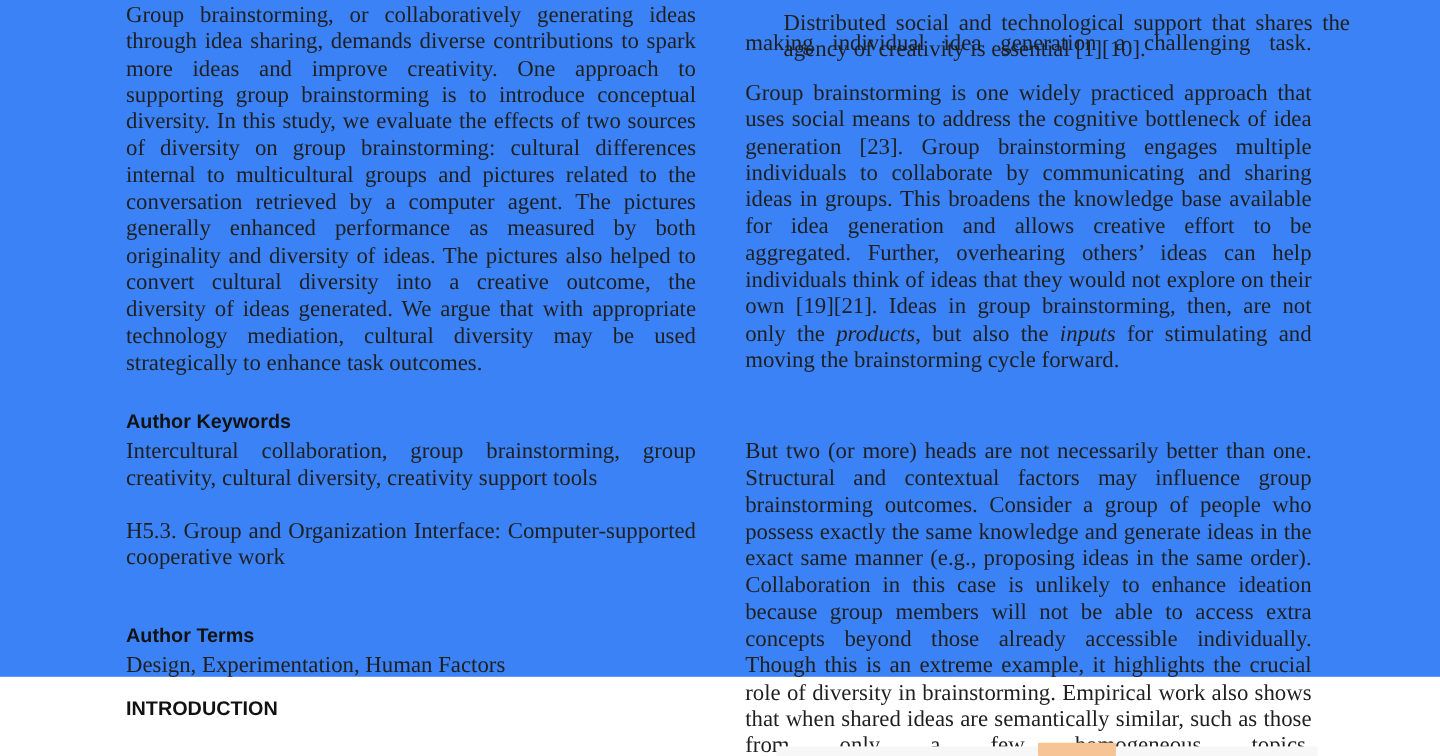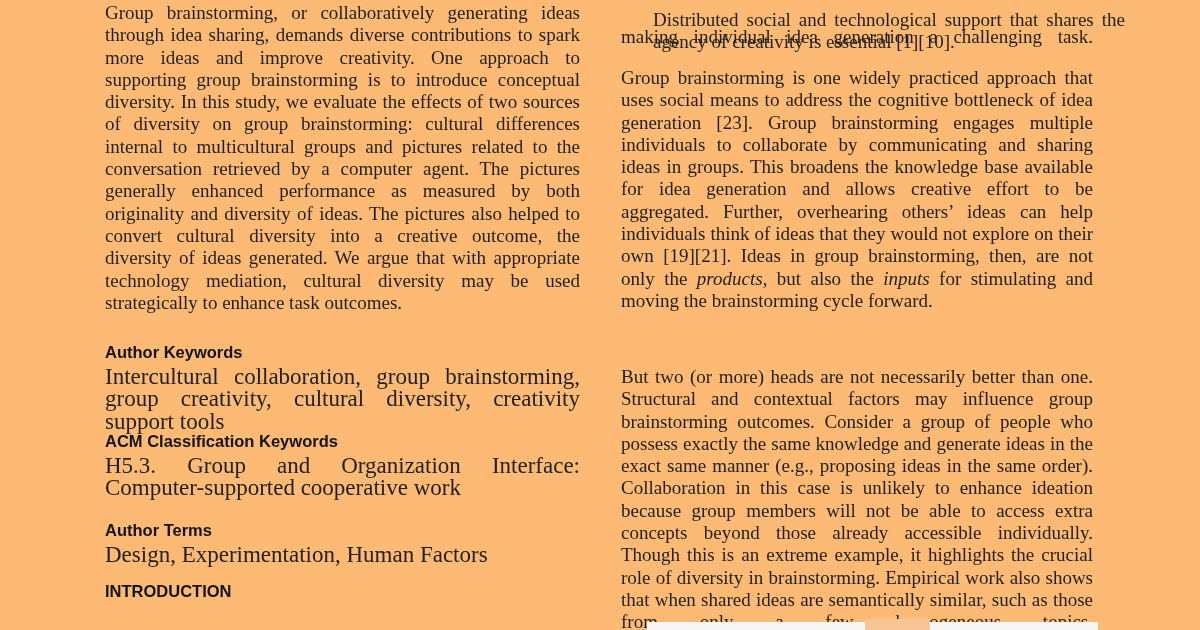--- a/index.html
+++ b/index.html
@@ -3,22 +3,22 @@
 <meta charset="utf-8">
 <style>
   * { margin: 0; padding: 0; box-sizing: border-box; }
   html, body {
     width: 1200px; height: 630px;
     background: #ffffff;
     overflow: hidden;
   }
   .page {
     position: relative;
-    width: 1200px; height: 630px;
-    background: #fdba74;
+    width: 1200px; height: 564px;
+    background: #3b82f6;
   }
   .col { position: absolute; top: 0; height: 630px; }
   .col-left  { left: 105px; width: 475px; }
   .col-right { left: 621px; width: 472px; }
 
   .body-text {
     font-family: "Liberation Serif", "DejaVu Serif", serif;
     font-size: 19px;
     line-height: 22.3px;
     color: #1f1f1f;
@@ -32,21 +32,21 @@
     font-family: "Liberation Sans", "DejaVu Sans", sans-serif;
     font-weight: 700;
     font-size: 16.5px;
     line-height: 19px;
     color: #121212;
   }
   .section { position: absolute; left: 0; width: 100%; }
   .section .heading { margin-bottom: 4px; }
   .section .sec-body {
     font-family: "Liberation Serif", "DejaVu Serif", serif;
-    font-size: 23px;
+    font-size: 19px;
     line-height: 22.3px;
     color: #1f1f1f;
     text-align: justify;
     text-justify: inter-word;
   }
 
   
   .just-last { text-align-last: justify; margin-top: 40px; }
 
   
@@ -88,21 +88,20 @@
     <div class="heading abstract-clipped">ABSTRACT</div>
 
     <p class="body-text abstract">Group brainstorming, or collaboratively generating ideas through idea sharing, demands diverse contributions to spark more ideas and improve creativity. One approach to supporting group brainstorming is to introduce conceptual diversity. In this study, we evaluate the effects of two sources of diversity on group brainstorming: cultural differences internal to multicultural groups and pictures related to the conversation retrieved by a computer agent. The pictures generally enhanced performance as measured by both originality and diversity of ideas. The pictures also helped to convert cultural diversity into a creative outcome, the diversity of ideas generated. We argue that with appropriate technology mediation, cultural diversity may be used strategically to enhance task outcomes.</p>
 
     <div class="section sec-1">
       <div class="heading">Author Keywords</div>
       <div class="sec-body">Intercultural collaboration, group brainstorming, group creativity, cultural diversity, creativity support tools</div>
     </div>
 
     <div class="section sec-2">
-      <div class="heading">ACM Classification Keywords</div>
       <div class="sec-body">H5.3. Group and Organization Interface: Computer-supported cooperative work</div>
     </div>
 
     <div class="section sec-3">
       <div class="heading">Author Terms</div>
       <div class="sec-body">Design, Experimentation, Human Factors</div>
     </div>
 
     <div class="section sec-4">
       <div class="heading">INTRODUCTION</div>

